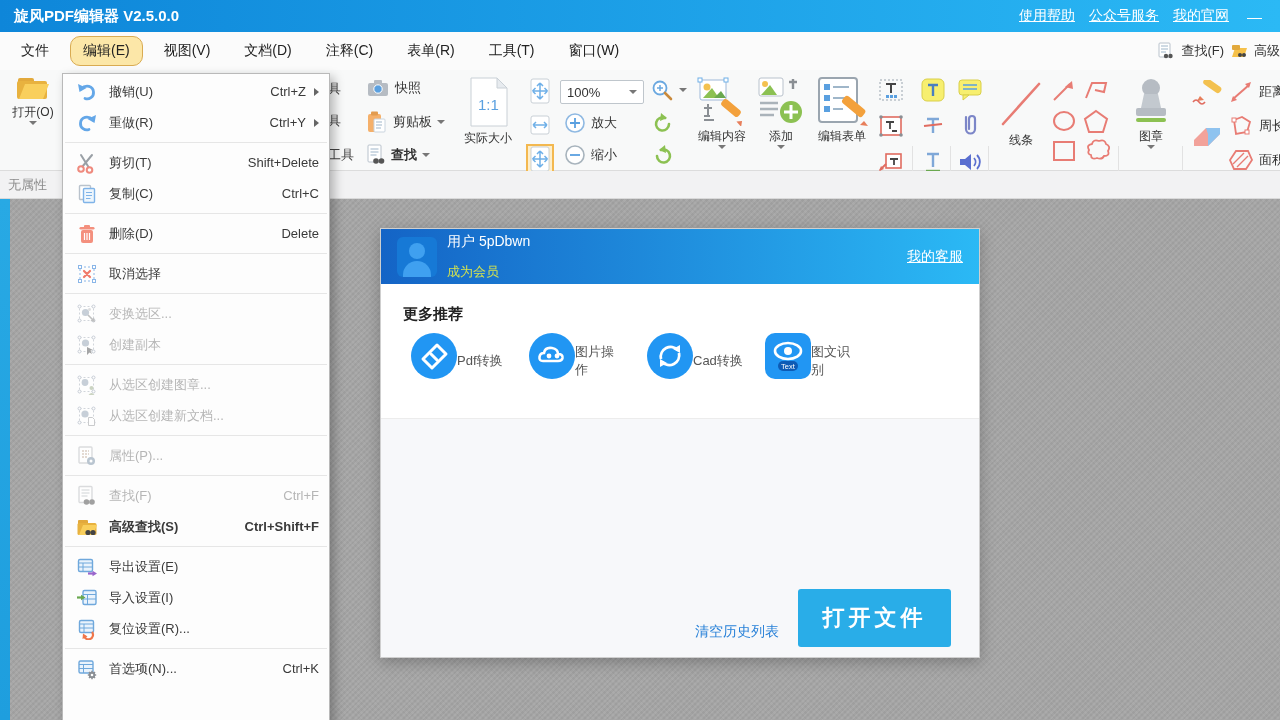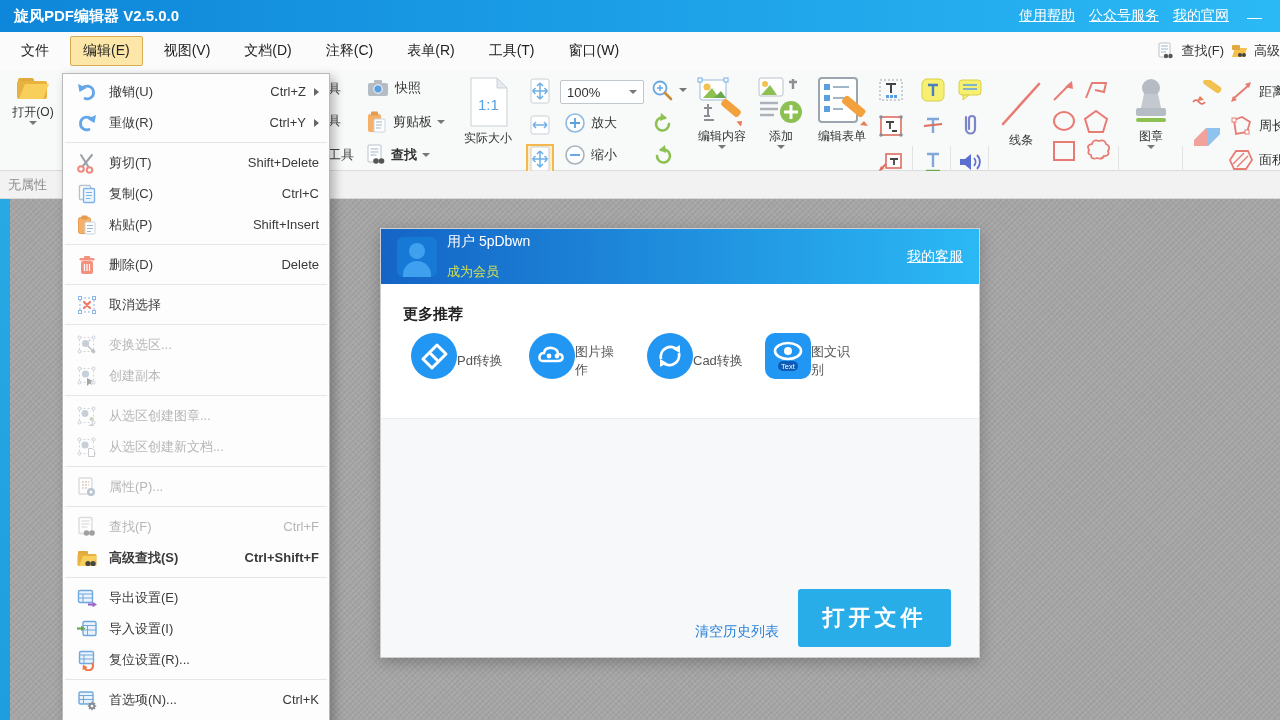--- a/index.html
+++ b/index.html
@@ -9,21 +9,21 @@
   
   #titlebar{position:absolute;left:0;top:0;width:1280px;height:32px;background:linear-gradient(90deg,#0e86d9,#2bb9f5);display:flex;align-items:center;color:#fff;}
   #titlebar .title{margin-left:14px;font-size:15px;font-weight:bold;}
   #titlebar .tlinks{margin-left:auto;display:flex;gap:14px;font-size:14px;align-items:center;}
   #titlebar .tlinks a{color:#fff;text-decoration:underline;cursor:pointer;}
   #titlebar .minbtn{margin:0 18px 0 18px;font-size:15px;cursor:pointer;}
 
   
   #menubar{position:absolute;left:0;top:32px;width:1280px;height:38px;background:#fbfbfb;border-bottom:1px solid #a3a3a3;display:flex;align-items:center;font-size:14px;color:#222;}
   #menubar .m{padding:5px 12px;margin-left:8px;border:1px solid transparent;border-radius:2px;cursor:pointer;white-space:nowrap;}
-  #menubar .m.active{background:#fce7a8;border-color:#d9ab52;}
+  #menubar .m.active{background:#fce7a8;border-color:#d9ab52;border-radius:10px;}
   #menubar .mb-right{margin-left:auto;display:flex;align-items:center;gap:6px;padding-right:0;white-space:nowrap;overflow:hidden;max-width:160px;}
   #menubar .mb-right .rlbl{font-size:13px;color:#333;}
   .micon16 svg{width:18px;height:18px;vertical-align:middle;}
 
   
   #toolbar{position:absolute;left:0;top:70px;width:1280px;height:100px;background:#f8f9f9;border-bottom:1px solid #dcdcdc;}
   .tb{position:absolute;display:flex;flex-direction:column;align-items:center;cursor:pointer;color:#333;}
   .tb .lbl{font-size:12px;margin-top:2px;white-space:nowrap;}
   .tbrow{position:absolute;display:flex;align-items:center;gap:5px;font-size:13px;color:#333;cursor:pointer;white-space:nowrap;}
   .caret-down{width:0;height:0;border-left:4px solid transparent;border-right:4px solid transparent;border-top:4px solid #777;display:inline-block;}
@@ -517,32 +517,20 @@
       <span class="mi">
           <svg viewBox="0 0 22 22">
             <rect x="3.5" y="2.5" width="11" height="14" rx="1" fill="#fff" stroke="#b9c2cc" stroke-width="1.4"></rect>
             <rect x="7.5" y="5.5" width="11" height="14" rx="1" fill="#eef6fd" stroke="#7fb3e8" stroke-width="1.4"></rect>
             <path d="M10 9.5h6M10 12.5h6M10 15.5h4.5" stroke="#7fb3e8" stroke-width="1.2"></path>
           </svg>
         </span>
       <span class="mlabel">复制(C)</span>
       <span class="mshort">Ctrl+C</span>
     </div>
-    <div class="mrow">
-      <span class="mi">
-          <svg viewBox="0 0 22 22">
-            <rect x="2.5" y="3.5" width="12" height="16" rx="2" fill="#f5b06a" stroke="#e29b4f"></rect>
-            <rect x="5.5" y="1.5" width="6" height="4" rx="1" fill="#e29b4f"></rect>
-            <rect x="9" y="8" width="10" height="12" rx="1" fill="#fff" stroke="#c9d4de"></rect>
-            <path d="M11 11.5h6M11 14.5h6M11 17.5h4" stroke="#9fb6c9" stroke-width="1.2"></path>
-          </svg>
-        </span>
-      <span class="mlabel">粘贴(P)</span>
-      <span class="mshort">Shift+Insert</span>
-    </div>
     <div class="msep"></div>
     <div class="mrow">
       <span class="mi">
           <svg viewBox="0 0 22 22">
             <rect x="5" y="7" width="12" height="13" rx="2" fill="#f4907e"></rect>
             <rect x="3.5" y="4" width="15" height="2.6" rx="1.3" fill="#f4907e"></rect>
             <rect x="8" y="2" width="6" height="3" rx="1" fill="#f4907e"></rect>
             <path d="M8.5 10v7M11 10v7M13.5 10v7" stroke="#fff" stroke-width="1.2"></path>
           </svg>
         </span>

